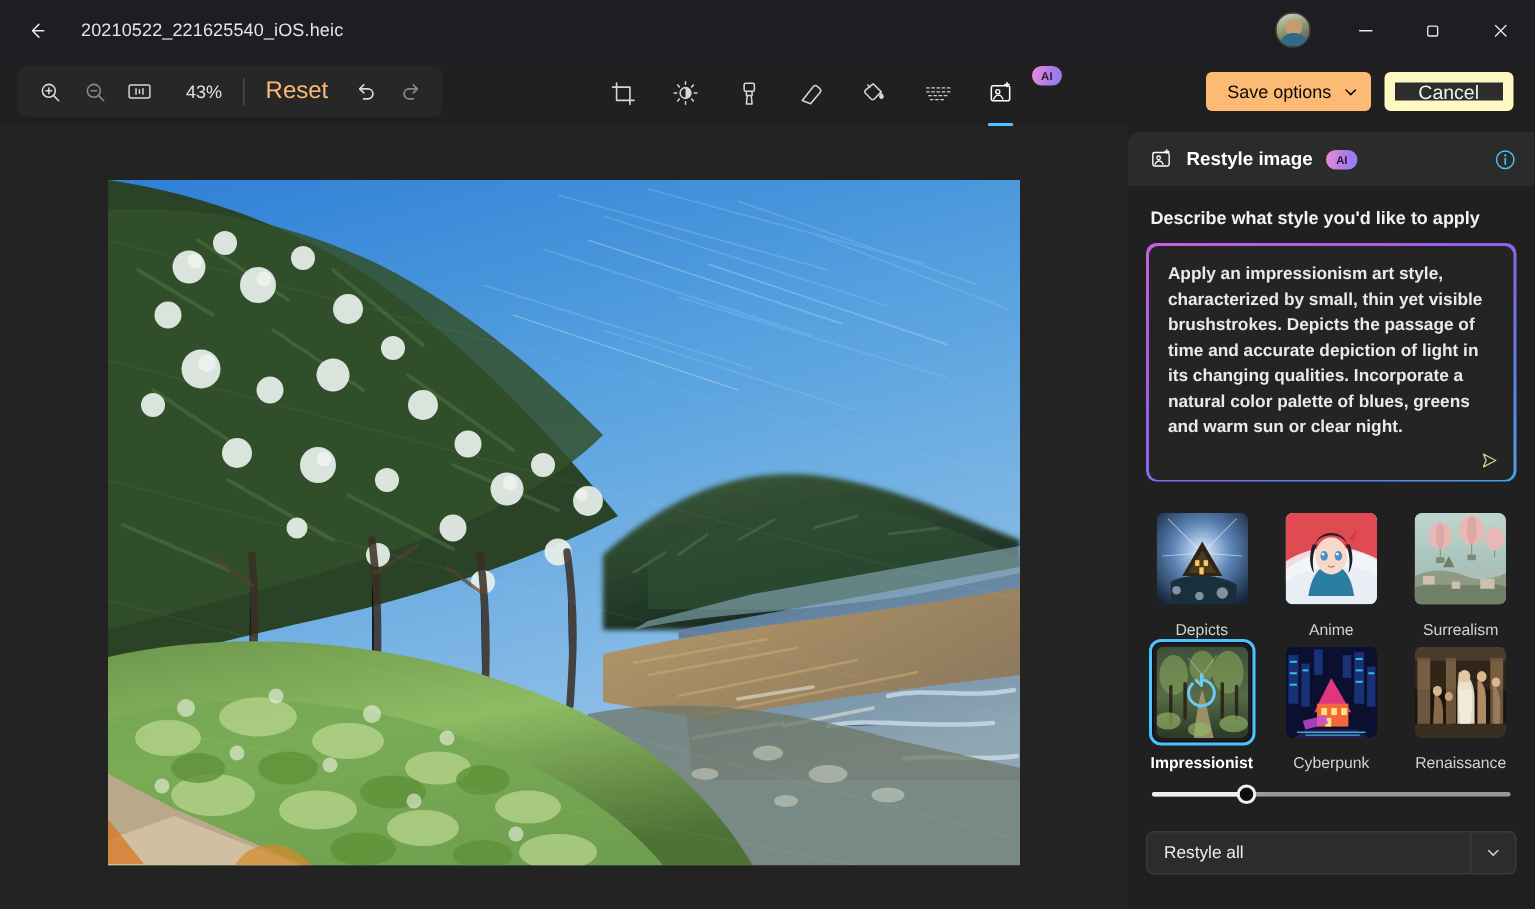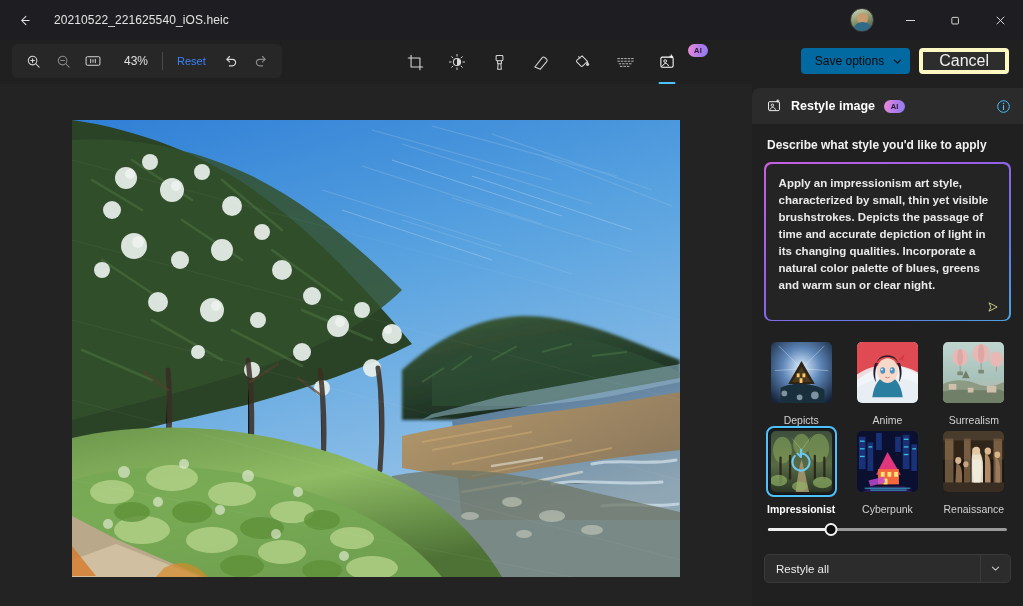--- a/index.html
+++ b/index.html
@@ -60,21 +60,21 @@
   .zbtn {
     width: 28px; height: 26px; display: flex; align-items: center; justify-content: center;
     border-radius: 4px; cursor: pointer; color: #d8d8d8; margin: 0 1px;
   }
   .zbtn.dim { color: #8a8a8a; }
   .zlabel {
     font-size: 12px; color: #e0e0e0; padding: 0 10px 0 16px; user-select: none;
   }
   .zdiv { width: 1px; height: 18px; background: #4a4a4a; margin: 0 4px; }
   .ztext {
-    font-size: 11px; color: #3b82f6; padding: 0 10px; cursor: pointer;
+    font-size: 16px; color: #fdba74; padding: 0 10px; cursor: pointer;
     height: 26px; display: flex; align-items: center; border-radius: 4px;
   }
 
   .tools {
     position: absolute; left: 400px; top: 44px; height: 36px;
     display: flex; align-items: center; gap: 12px;
   }
   .tool {
     position: relative; width: 30px; height: 30px;
     display: flex; align-items: center; justify-content: center;
@@ -90,32 +90,32 @@
     width: 20px; height: 13px; border-radius: 8px;
     background: linear-gradient(100deg, #f08bd6 0%, #b07ce8 55%, #8f7cf0 100%);
     display: flex; align-items: center; justify-content: center;
     font-size: 7.5px; font-weight: bold; color: #2a1636; letter-spacing: .3px;
   }
   .tool.active .ai-pill { right: -26px; top: -3px; }
 
   .actions { position: absolute; right: 14px; top: 48px; display: flex; gap: 9px; align-items: center; }
   .btn-primary {
     height: 26px; min-width: 105px; padding: 0 0 0 14px;
-    background: #0369a1; color: #0a0a0a; font-size: 12px;
+    background: #fdba74; color: #0a0a0a; font-size: 12px;
     border-radius: 4px; display: flex; align-items: center; cursor: pointer;
     border: none;
   }
   .btn-primary .lbl { flex: 1; text-align: left; }
   .btn-primary .chev {
     width: 26px; display: flex; align-items: center; justify-content: center;
   }
   .btn-secondary {
     height: 26px; min-width: 74px; padding: 0 16px;
-    background: #2d2d2d; color: #f0f0f0; font-size: 16px;
-    border: 4px solid #fef9c3; border-radius: 4px;
+    background: #2d2d2d; color: #f0f0f0; font-size: 13px;
+    border: 7px solid #fef9c3; border-radius: 4px;
     display: flex; align-items: center; justify-content: center; cursor: pointer;
   }
 
   
   .canvas {
     position: absolute; left: 0; top: 84px; width: 752px; height: 522px;
     background: #232323; overflow: hidden;
   }
   .photo {
     position: absolute; left: 72px; top: 36px; width: 608px; height: 457px;

